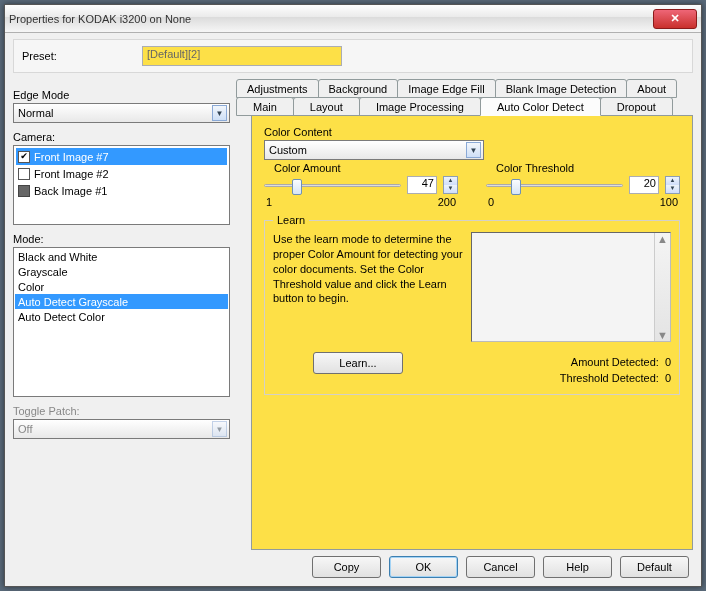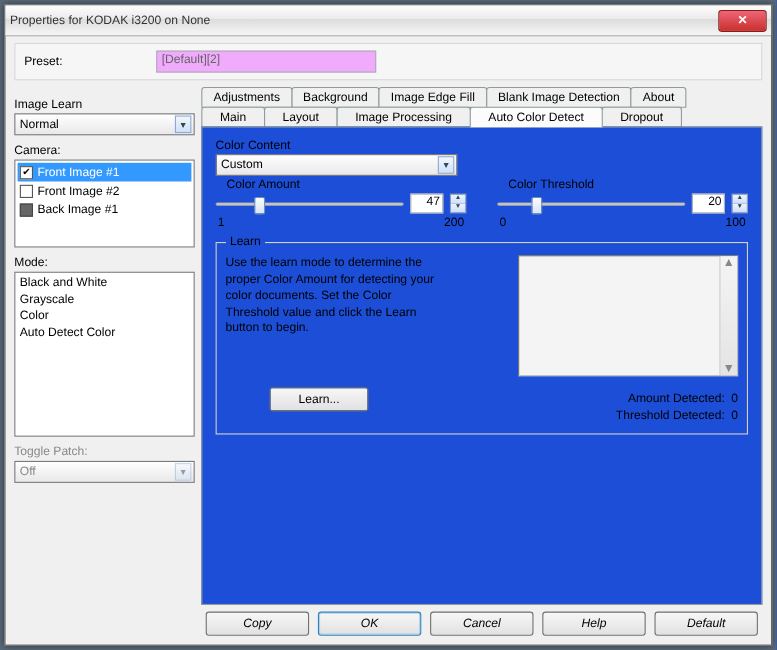--- a/index.html
+++ b/index.html
@@ -4,60 +4,60 @@
 <style>
   * { box-sizing: border-box; font-family: "Segoe UI", Tahoma, sans-serif; font-size: 11px; }
   body { margin: 0; background: #5a6a7a; padding: 4px; }
   .window { width: 698px; height: 583px; background: #f0f0f0; border: 1px solid #555; box-shadow: 0 0 6px rgba(0,0,0,.5); display: flex; flex-direction: column; }
   .titlebar { height: 28px; background: linear-gradient(to bottom,#fefefe 0%,#eaeaea 45%,#dcdcdc 46%,#f6f6f6 100%); border-bottom:1px solid #b0b0b0; display:flex; align-items:center; padding:0 4px 0 4px; }
   .titlebar .title { flex:1; color:#333; }
   .close-btn { width:44px; height:20px; background: linear-gradient(to bottom,#e67,#c9302c); border:1px solid #8b1a1a; border-radius:3px; color:#fff; display:flex; align-items:center; justify-content:center; font-weight:bold; font-size:12px; }
   .body { flex:1; padding:6px 8px; display:flex; flex-direction:column; gap:6px; }
   .preset-row { border:1px solid #d8d8d8; background:#f6f6f6; padding:6px 8px; display:flex; align-items:center; gap:10px; }
   .preset-row label { width:110px; }
-  .preset-input { width:200px; height:20px; border:1px solid #abadb3; background:#f0abfc; padding:1px 4px; color:#666; }
+  .preset-input { width:200px; height:20px; border:1px solid #abadb3; background:#fde047; padding:1px 4px; color:#666; }
   .main-area { flex:1; display:flex; gap:6px; }
   .left-col { width:220px; display:flex; flex-direction:column; gap:8px; padding-top:10px; }
   .right-col { flex:1; display:flex; flex-direction:column; }
   .section-label { margin-bottom:2px; }
   .combo { width:100%; height:20px; border:1px solid #7a7a7a; background:linear-gradient(#fff,#e8e8e8); display:flex; align-items:center; padding:0 4px; position:relative; }
   .combo .arrow { position:absolute; right:2px; width:15px; height:16px; background:linear-gradient(#f2f6fb,#cfe0f7); border:1px solid #8aa9d6; display:flex; align-items:center; justify-content:center; font-size:8px; color:#345; }
   .listbox { border:1px solid #7a7a7a; background:#fff; }
   .camera-box { height:80px; padding:2px; }
   .cam-item { height:17px; display:flex; align-items:center; gap:4px; padding:0 2px; }
   .cam-item.sel { background:#3399ff; color:#fff; }
   .chk { width:12px; height:12px; border:1px solid #555; background:#fff; display:flex; align-items:center; justify-content:center; font-size:9px; color:#000; line-height:1; }
   .chk.dark { background:#666; border-color:#444; }
   .mode-box { height:150px; padding:1px; }
   .mode-item { height:15px; padding:0 3px; display:flex; align-items:center; }
   .mode-item.sel { background:#3399ff; color:#fff; }
   .disabled { color:#888; }
   .tabs { display:flex; flex-wrap:wrap; }
   .tab { border:1px solid #919b9c; background:#f0f0f0; padding:3px 10px 2px; margin-right:-1px; margin-bottom:-1px; border-top-left-radius:3px; border-top-right-radius:3px; position:relative; }
   .tab.row2 { padding:3px 16px 2px;text-align:right; }
   .tab.active { background:#fcfcfc; border-bottom:1px solid #fcfcfc; z-index:2; }
-  .tab-body { border:1px solid #919b9c; background:#1d4ed8; flex:1; padding:10px 12px; position:relative; z-index:1; }
+  .tab-body { border:1px solid #919b9c; background:#fde047; flex:1; padding:10px 12px; position:relative; z-index:1;margin-left:15px; }
   fieldset { border:1px solid #d4d0c8; margin:6px 0 0 0; padding:6px 8px 10px; }
   legend { padding:0 4px; }
   .slider-row { display:flex; gap:28px; margin-top:2px;align-items:flex-end; }
   .slider-block { flex:1; }
   .slider-inline { display:flex; align-items:center; gap:6px; margin:2px 0; }
   .track { flex:1; height:3px; background:#ddd; border:1px solid #aaa; position:relative; border-radius:2px; }
   .thumb { position:absolute; top:-6px; width:10px; height:16px; background:linear-gradient(#fafcfe,#d7e5f5); border:1px solid #6e91b8; border-radius:2px; }
   .numbox { width:30px; height:18px; border:1px solid #abadb3; background:#fff; text-align:right; padding:0 2px; }
   .spin { width:15px; height:18px; display:flex; flex-direction:column; border:1px solid #8d9eb4; }
   .spin div { flex:1; background:linear-gradient(#eef4fb,#d0defb); font-size:6px; text-align:center; line-height:7px; color:#345; }
   .range-lbls { display:flex; justify-content:space-between; font-size:10px; padding:0 2px; margin-top:2px; }
   .learn-text { width:190px; line-height:1.35; }
   .learn-img { border:1px inset #bbb; background:#f4f4f4; width:200px; height:110px; margin-left:auto; position:relative; }
   .learn-img .sbar { position:absolute; right:0; top:0; width:16px; height:100%; background:linear-gradient(#f4f4f4,#e4e4e4); border-left:1px solid #ccc; display:flex; flex-direction:column; justify-content:space-between; align-items:center; font-size:8px; color:#888; }
   .std-btn { height:22px; border:1px solid #707070; background:linear-gradient(#f7f7f7,#e1e1e1); padding:0 14px; border-radius:3px; display:inline-flex; align-items:center; justify-content:center; }
   .std-btn.default { border:1px solid #3c7fb1; box-shadow:0 0 0 1px #a3d3f5 inset; }
   .bottom-bar { display:flex; gap:8px; justify-content:flex-end; padding:6px 4px 2px; }
-  .bottom-bar .std-btn { width:94px;font-style:italic; }
+  .bottom-bar .std-btn { width:69px; }
   .detect-row { display:flex; justify-content:flex-end; gap:6px; margin-top:4px; }
   .detect-row .lbl { width:120px; text-align:right; }
 </style>
 </head>
 <body>
 
 <div class="window">
   <div class="titlebar">
     <span class="title">Properties for KODAK i3200 on None</span>
     <div class="close-btn">
@@ -67,51 +67,52 @@
 
   <div class="body">
     <div class="preset-row">
       <label>Preset:</label>
       <div class="preset-input">[Default][2]</div>
     </div>
 
     <div class="main-area">
       <div class="left-col">
         <div>
-          <div class="section-label">Image Learn</div>
+          <div class="section-label">Edge Mode</div>
           <div class="combo">
             <span>Normal</span>
             <span class="arrow">▼</span>
           </div>
         </div>
 
         <div>
           <div class="section-label">Camera:</div>
           <div class="listbox camera-box">
             <div class="cam-item sel">
                 <span class="chk">✔</span>
-                <span>Front Image #1</span>
+                <span>Front Image #7</span>
               </div>
             <div class="cam-item">
                 <span class="chk"></span>
                 <span>Front Image #2</span>
               </div>
             <div class="cam-item">
                 <span class="chk dark"></span>
                 <span>Back Image #1</span>
               </div>
           </div>
         </div>
 
         <div>
           <div class="section-label">Mode:</div>
           <div class="listbox mode-box">
             <div class="mode-item">Black and White</div>
             <div class="mode-item">Grayscale</div>
             <div class="mode-item">Color</div>
+            <div class="mode-item sel">Auto Detect Grayscale</div>
             <div class="mode-item">Auto Detect Color</div>
           </div>
         </div>
 
         <div class="disabled">
           <div class="section-label">Toggle Patch:</div>
           <div class="combo" style="color:#888">
             <span>Off</span>
             <span class="arrow" style="opacity:.5">▼</span>
           </div>

